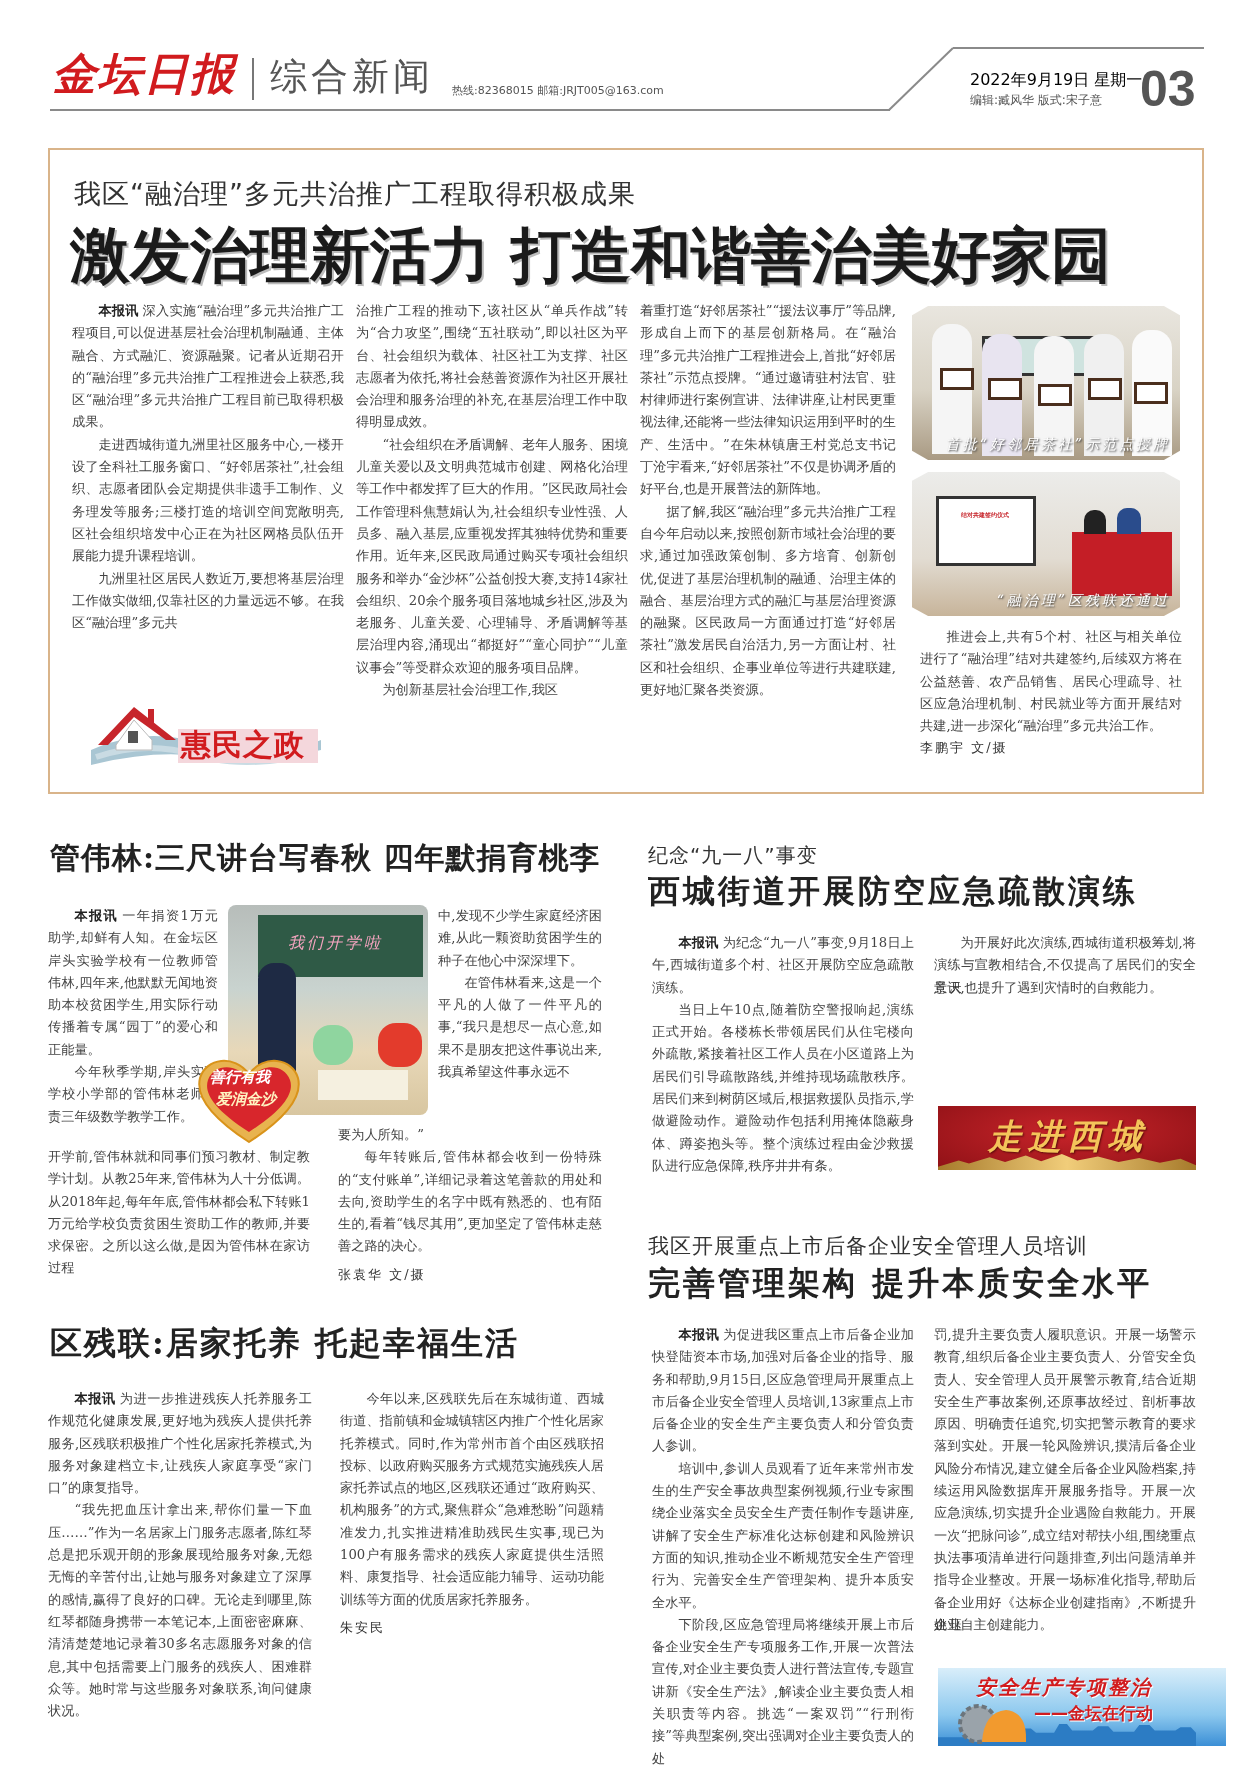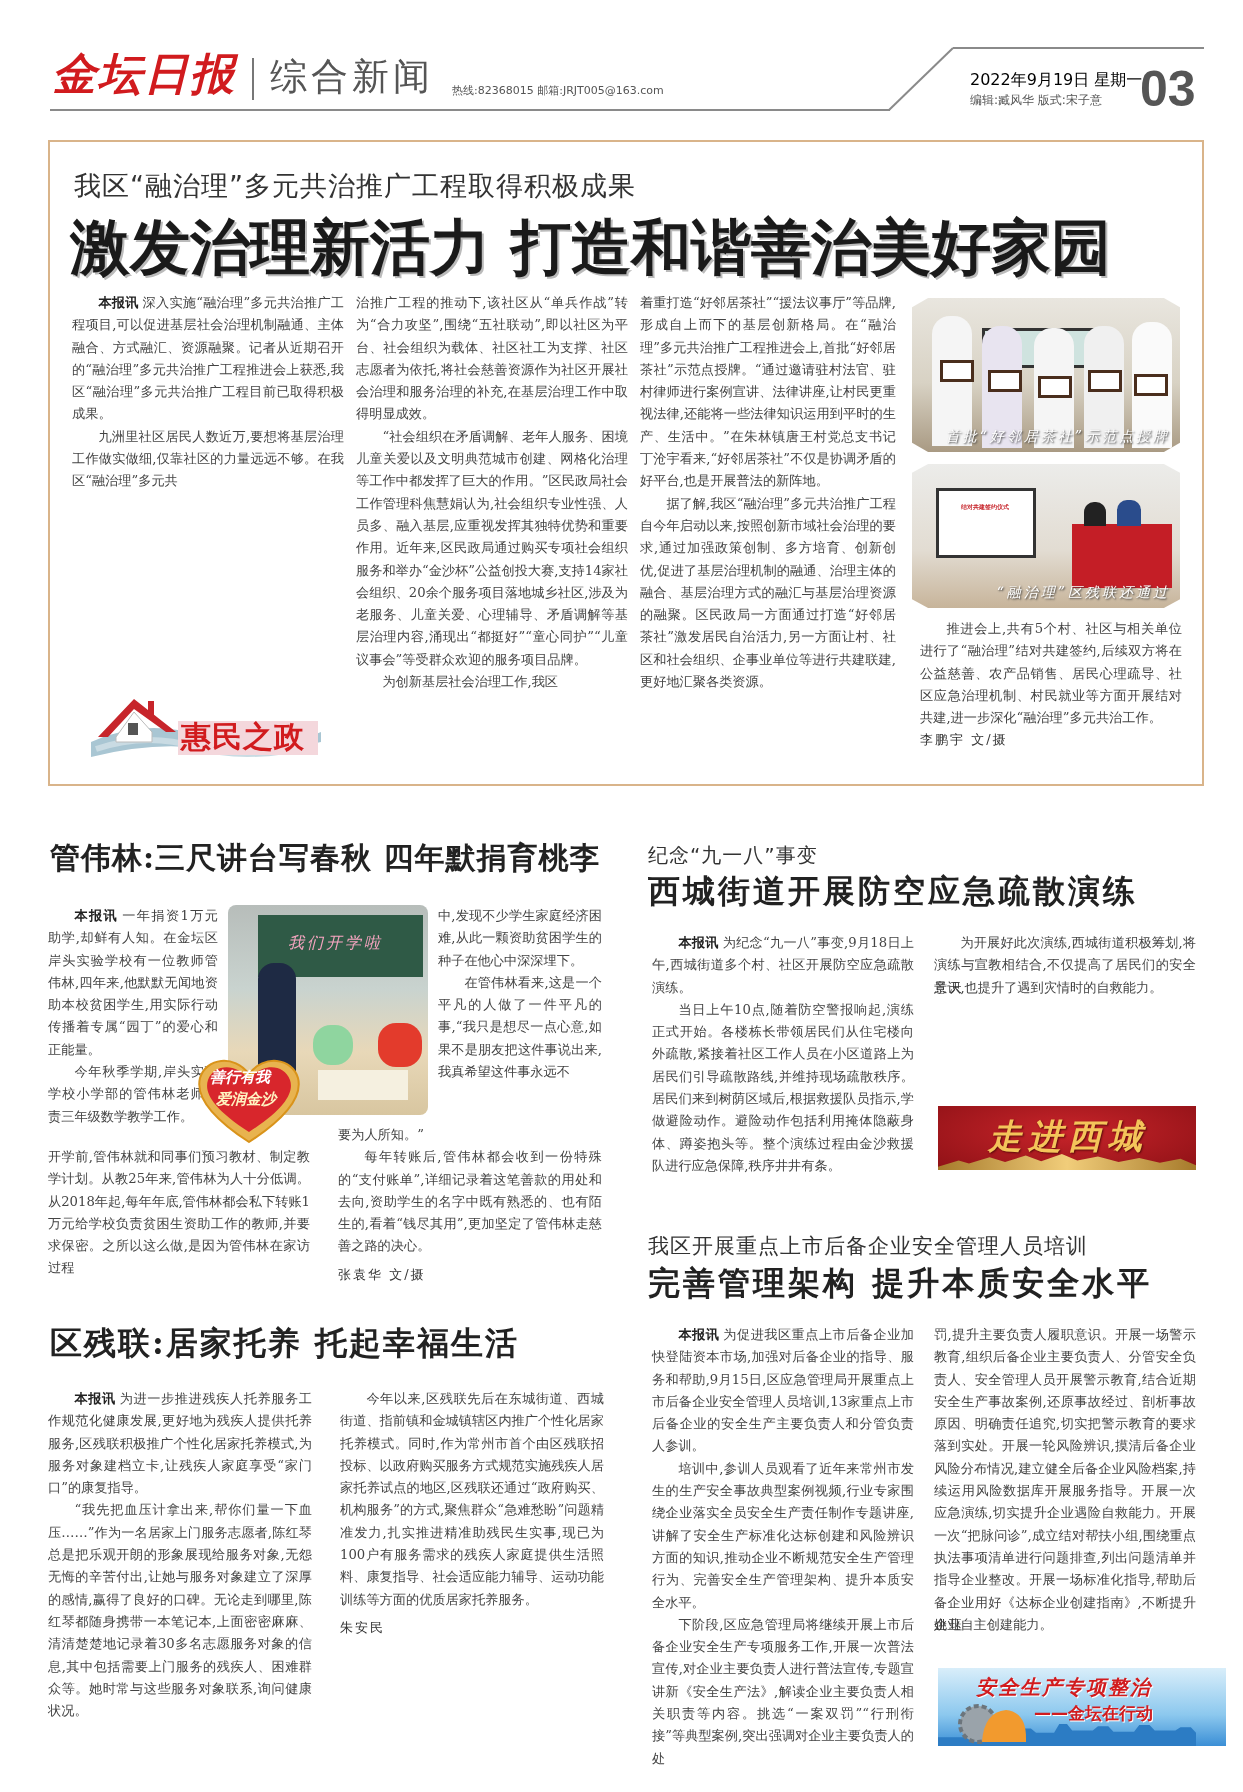--- a/index.html
+++ b/index.html
@@ -12,21 +12,21 @@
   .logo-sep { position: absolute; left: 252px; top: 58px; width: 2px; height: 42px; background: #777; }
   .section-name { position: absolute; left: 270px; top: 58px; font-family: "DejaVu Sans", sans-serif; font-size: 37px; color: #555; letter-spacing: 4px; line-height: 1; }
   .contact { position: absolute; left: 452px; top: 83px; font-family: "DejaVu Sans", sans-serif; font-size: 11px; color: #555; }
   .rule-left { position: absolute; left: 50px; top: 109px; width: 840px; height: 2px; background: #8a8a8a; }
   .rule-right { position: absolute; left: 953px; top: 47px; width: 251px; height: 2px; background: #8a8a8a; }
   .date { position: absolute; left: 970px; top: 70px; font-family: "DejaVu Sans", sans-serif; font-size: 16px; color: #000000; }
   .editors { position: absolute; left: 970px; top: 92px; font-family: "DejaVu Sans", sans-serif; font-size: 12px; color: #555; }
   .pageno { position: absolute; left: 1140px; top: 64px; font-family: "Liberation Sans", sans-serif; font-weight: bold; font-size: 50px; color: #555; line-height: 1; }
 
   
-  .lead { position: absolute; left: 48px; top: 140px; width: 1156px; height: 646px; border: 2px solid #d9b48a; padding-left: 39px; }
+  .lead { position: absolute; left: 48px; top: 148px; width: 1156px; height: 646px; border: 2px solid #d9b48a; padding-left: 39px; }
   .lead-kicker { position: absolute; left: 24px; top: 26px; font-family: "DejaVu Sans", sans-serif; font-size: 27px; color: #333; letter-spacing: 1px; }
   .lead-title { position: absolute; left: 20px; top: 66px; font-family: "DejaVu Serif", serif; font-weight: bold; font-size: 60px; color: #1a1a1a; letter-spacing: 0px; text-shadow: 2px 2px 0 #bbb; white-space: nowrap; }
 
   .col { position: absolute; font-size: 13.2px; line-height: 22.3px; color: #444; text-align: justify; }
   .col p { text-indent: 2em; }
   .col .lead-p b { font-family: "DejaVu Sans", sans-serif; font-weight: bold; color: #222; margin-right: 4px; }
   .byline { font-size: 13px; color: #333; letter-spacing: 2px; }
 
   .photo { position: absolute; overflow: hidden; clip-path: polygon(6% 0, 94% 0, 100% 6%, 100% 94%, 94% 100%, 6% 100%, 0 94%, 0 6%); }
   .photo .caption { position: absolute; right: 10px; bottom: 6px; font-size: 14px; color: #fff; font-style: italic; letter-spacing: 3px; text-shadow: 1px 1px 2px #333; }
@@ -59,20 +59,21 @@
   <div class="editors">编辑:臧风华  版式:宋子意</div>
   <div class="pageno">03</div>
 </div>
 
 <div class="lead">
   <div class="lead-kicker">我区“融治理”多元共治推广工程取得积极成果</div>
   <div class="lead-title">激发治理新活力 打造和谐善治美好家园</div>
 
   <div class="col" style="left:22px;top:150px;width:272px;">
     <p class="lead-p"><b>本报讯</b><span>深入实施“融治理”多元共治推广工程项目,可以促进基层社会治理机制融通、主体融合、方式融汇、资源融聚。记者从近期召开的“融治理”多元共治推广工程推进会上获悉,我区“融治理”多元共治推广工程目前已取得积极成果。</span></p>
+    <p>走进西城街道九洲里社区服务中心,一楼开设了全科社工服务窗口、“好邻居茶社”,社会组织、志愿者团队会定期提供非遗手工制作、义务理发等服务;三楼打造的培训空间宽敞明亮,区社会组织培发中心正在为社区网格员队伍开展能力提升课程培训。</p>
     <p>九洲里社区居民人数近万,要想将基层治理工作做实做细,仅靠社区的力量远远不够。在我区“融治理”多元共</p>
   </div>
 
   <div class="badge-huimin">
     <svg width="240" height="80">
       <path d="M5 55 Q60 30 120 50 T235 45 L235 55 Q170 70 120 62 T5 70 Z" fill="#a9c6d3"></path>
       <path d="M10 62 Q60 45 110 60 T230 58" stroke="#c9dbe3" stroke-width="6" fill="none"></path>
       <polygon points="12,50 48,12 90,45 80,45 48,22 22,50" fill="#c7252b"></polygon>
       <polygon points="30,50 48,25 66,45 66,55 30,55" fill="#fff" stroke="#bbb"></polygon>
       <rect x="42" y="36" width="10" height="12" fill="#555"></rect>

